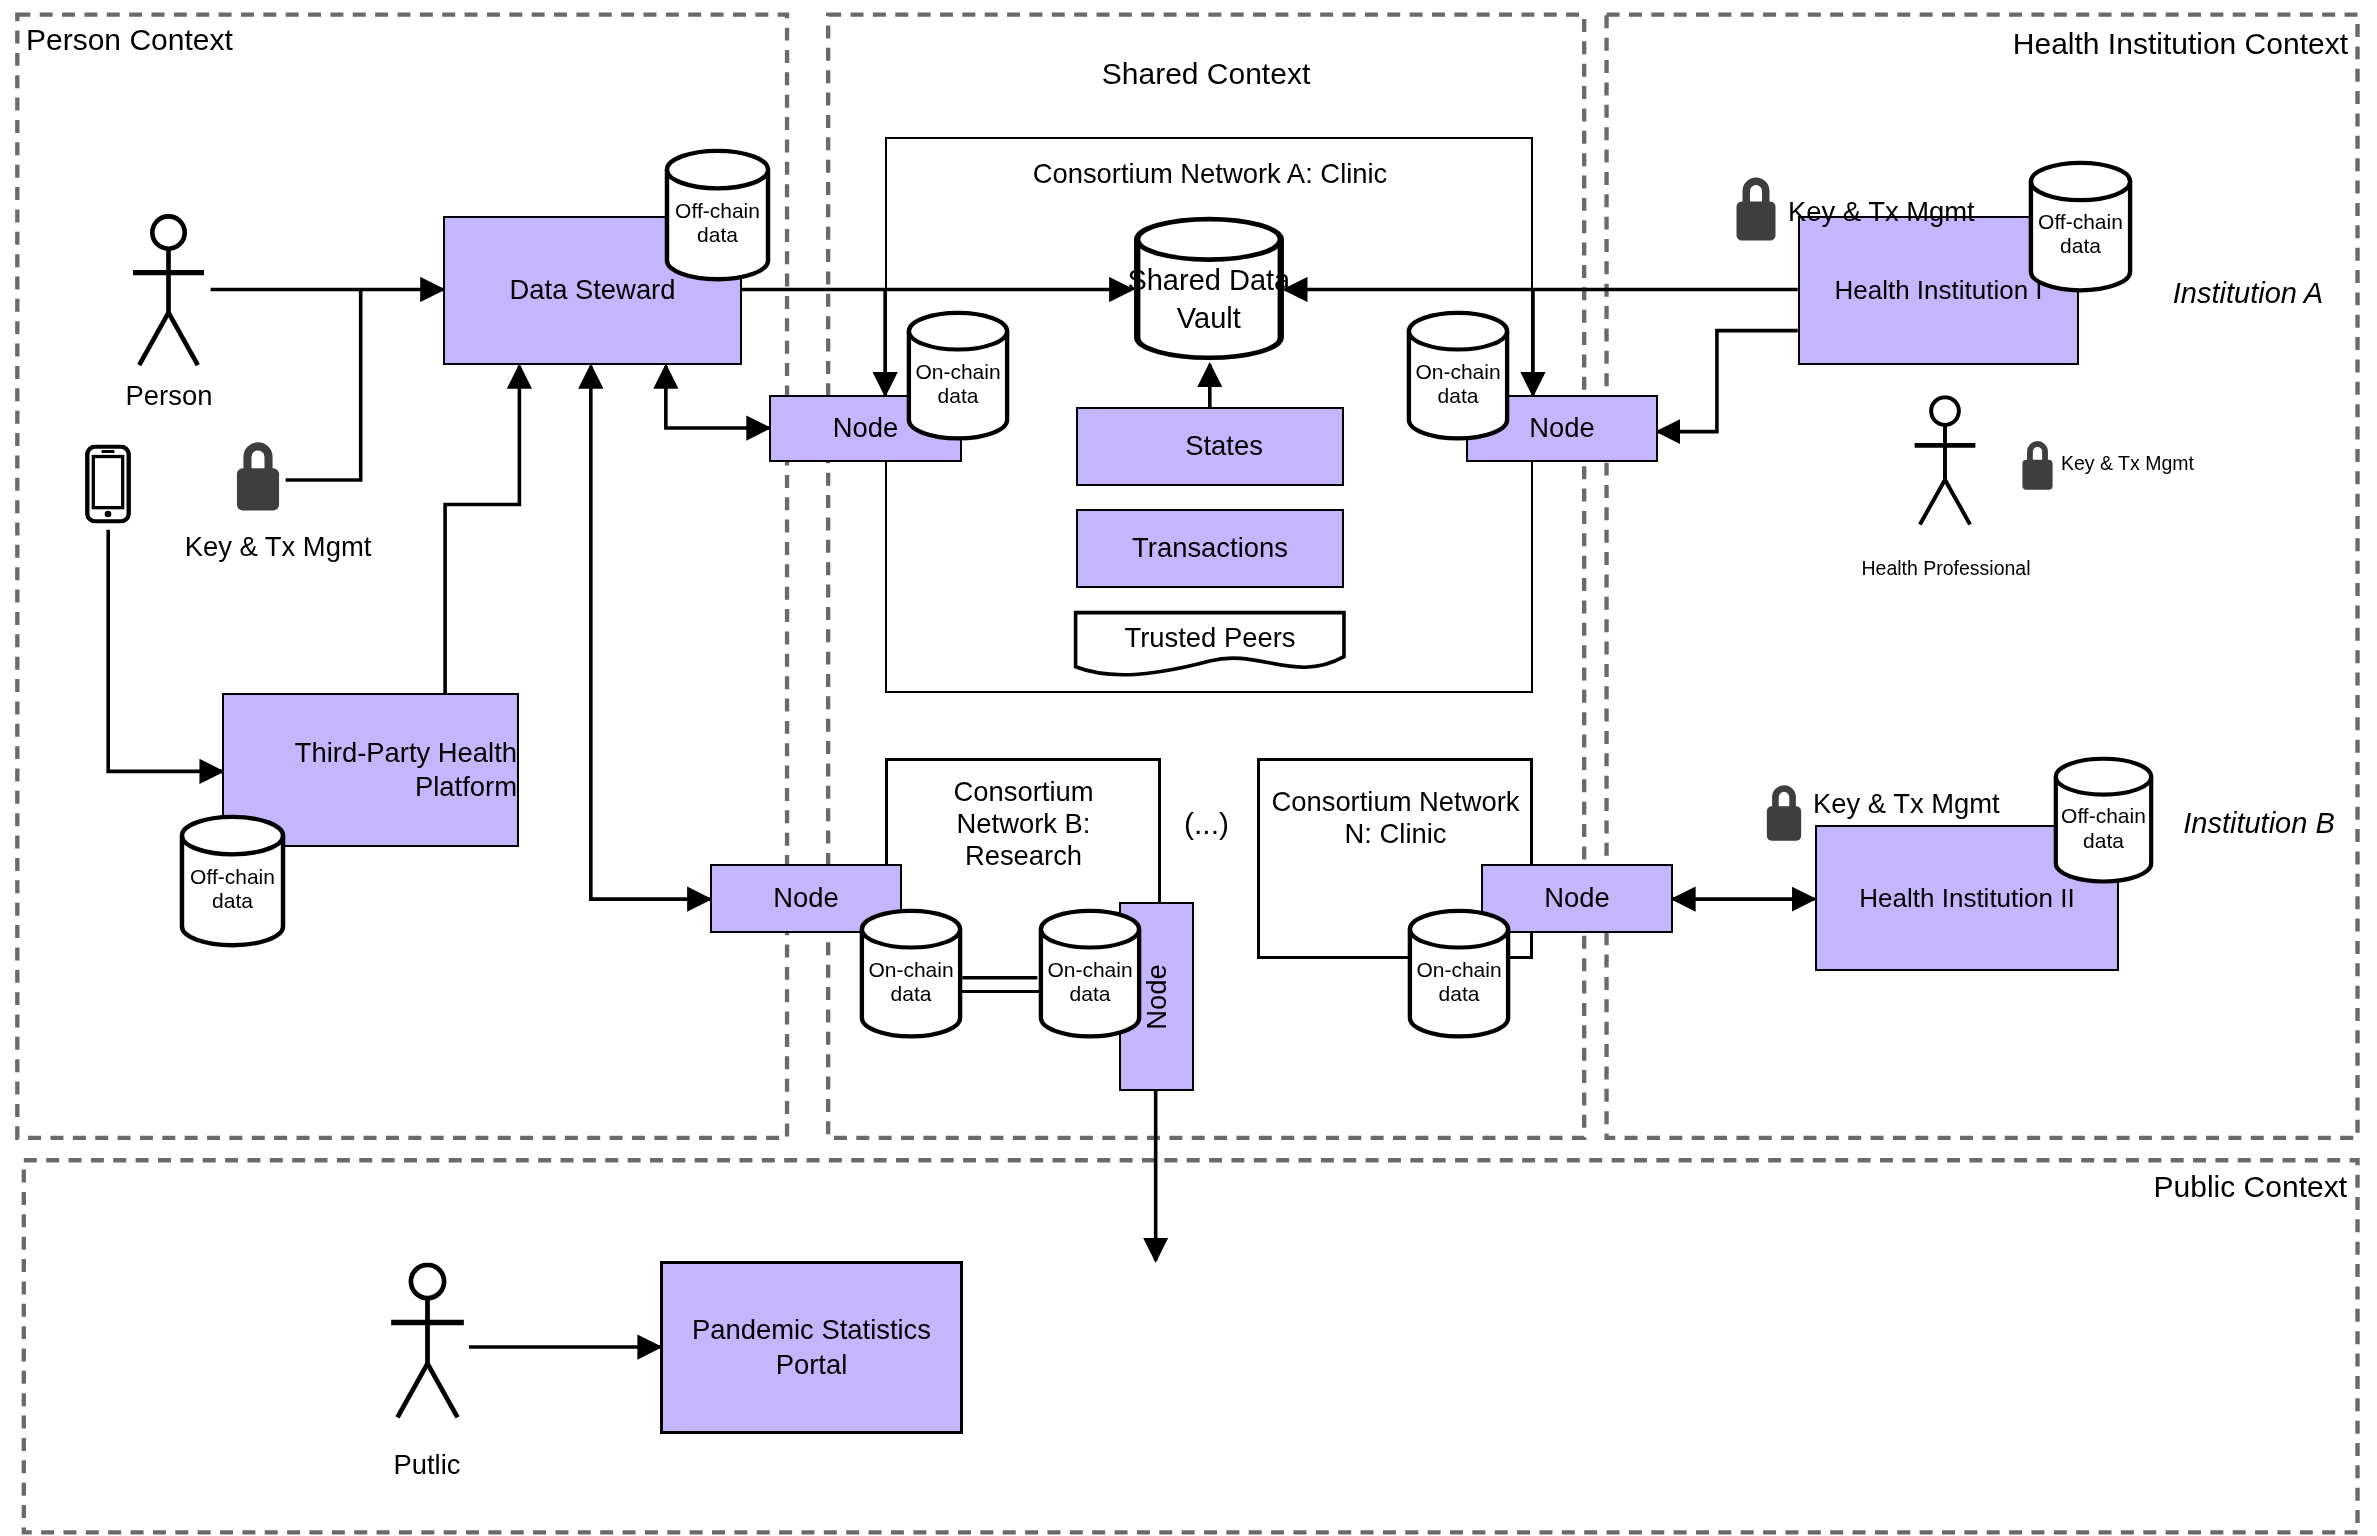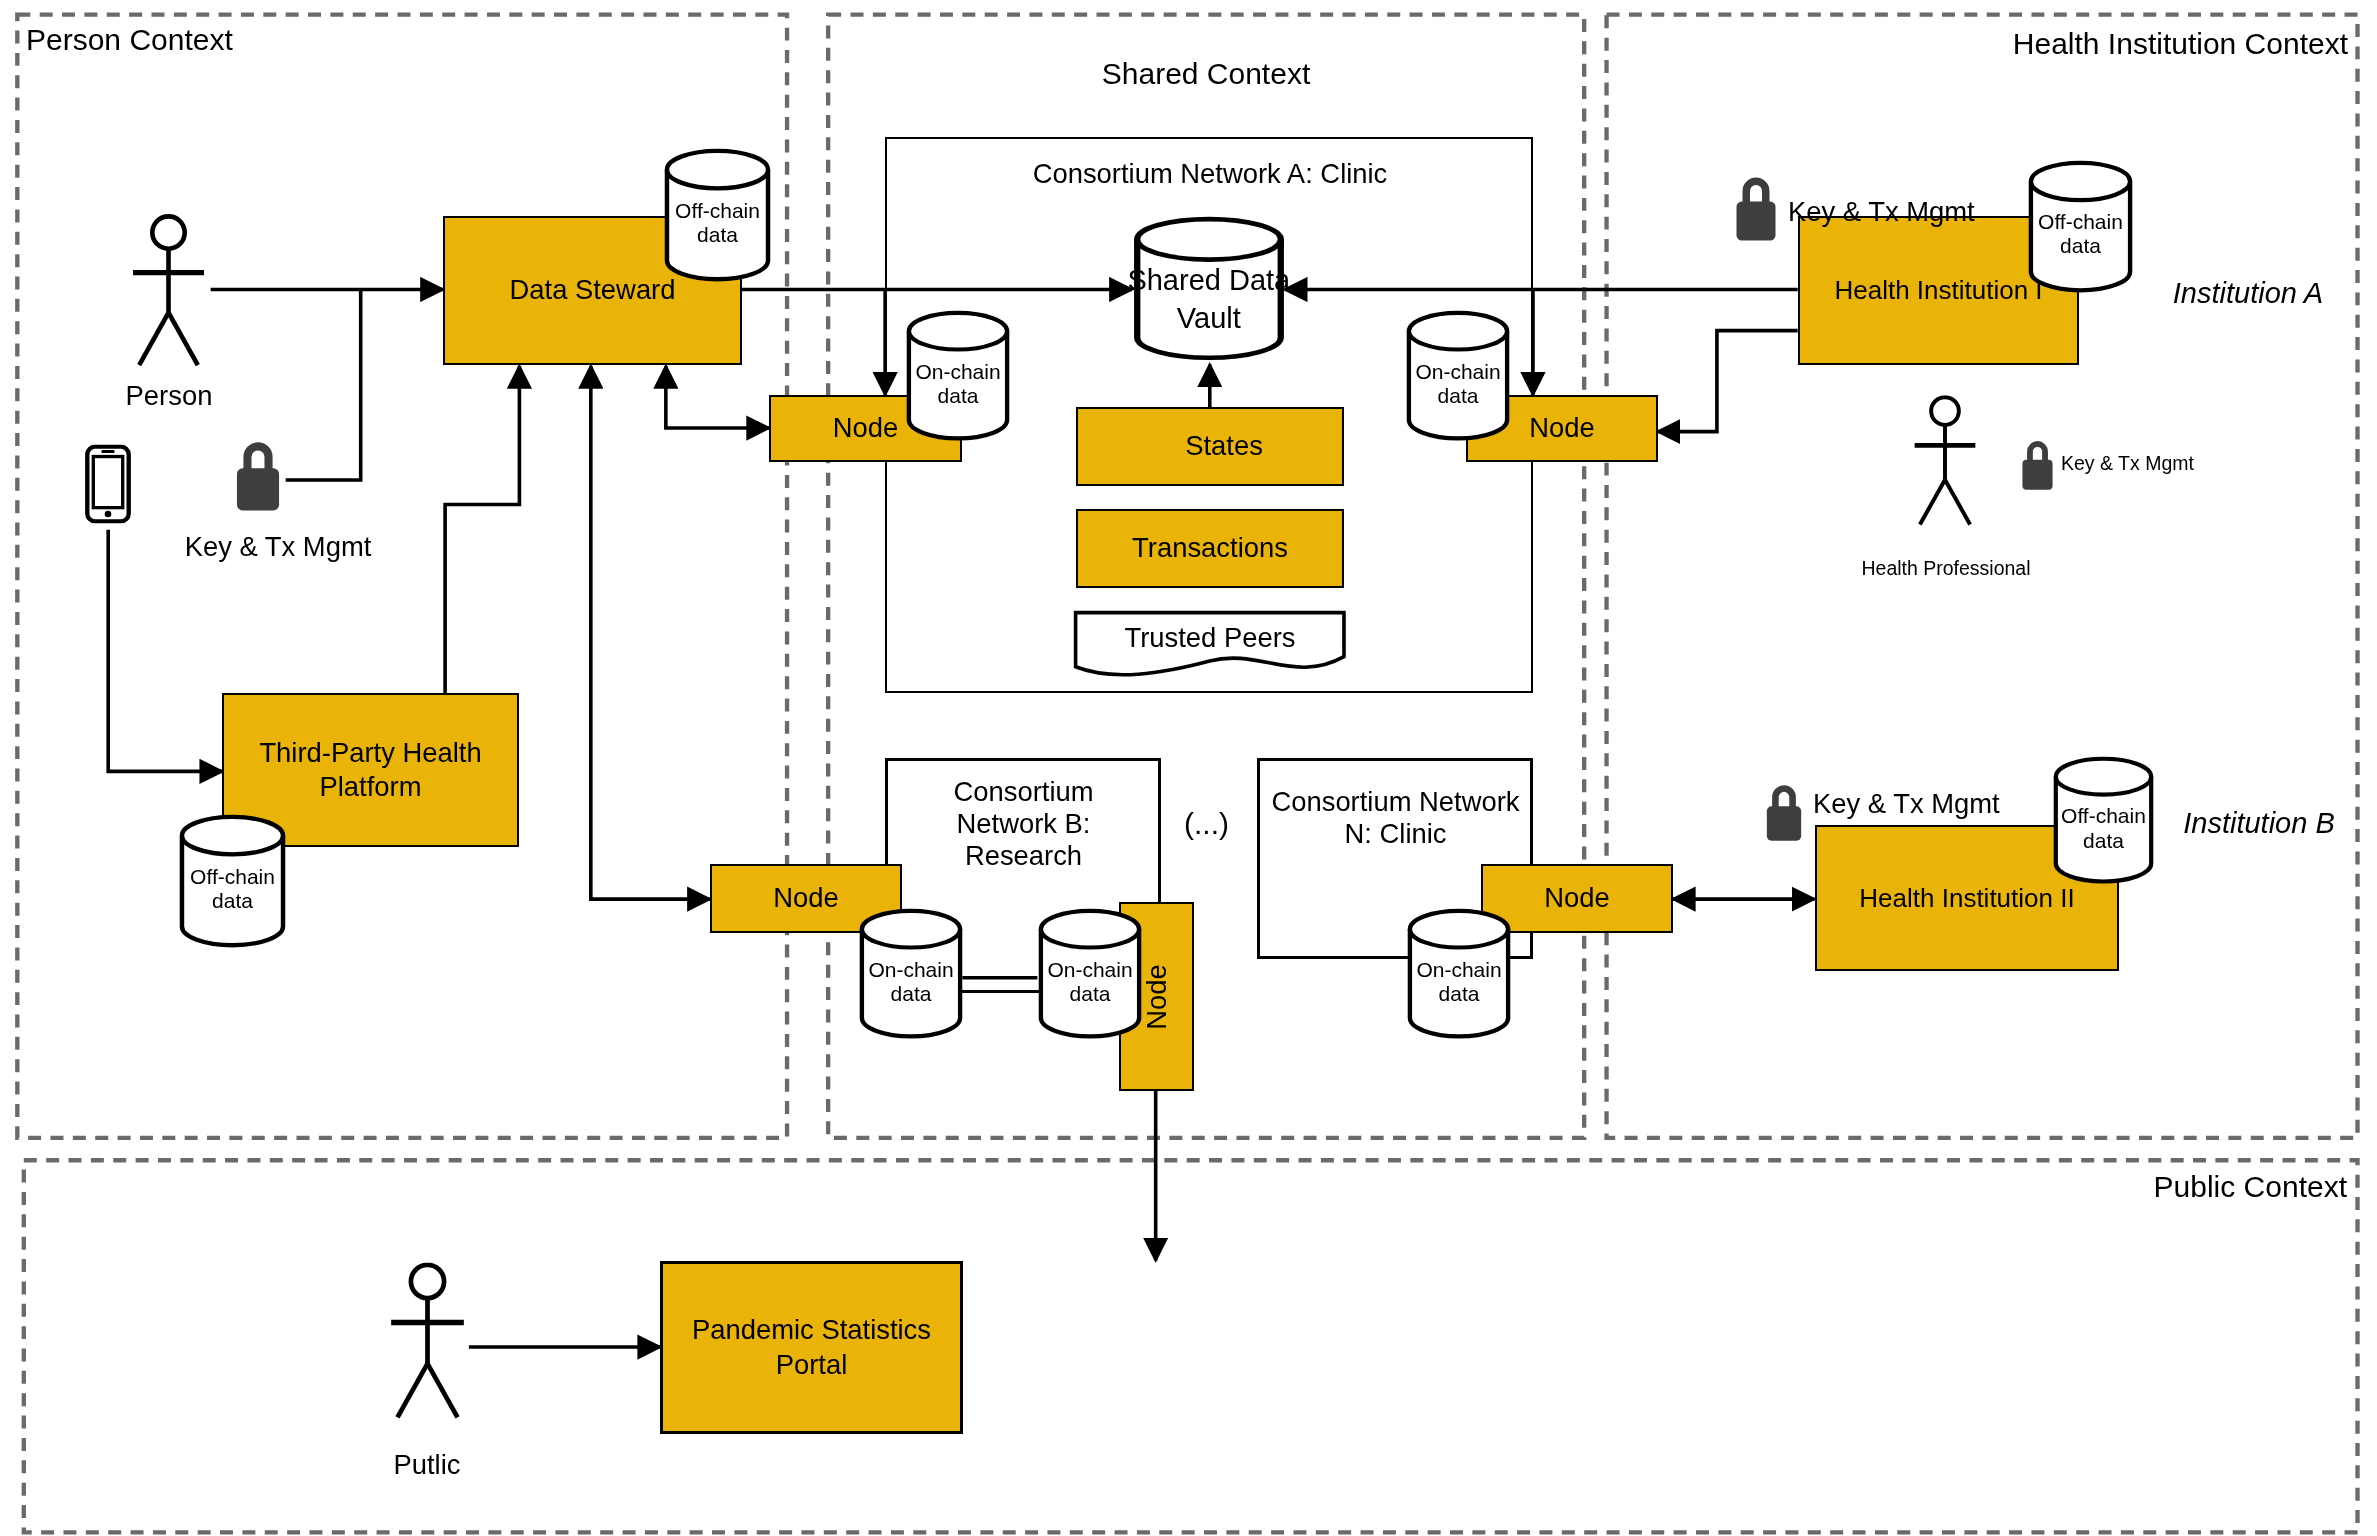--- a/index.html
+++ b/index.html
@@ -1,19 +1,19 @@
 <!DOCTYPE html>
 <html style="font-size:11.5px"><head>
 <meta charset="utf-8">
 <style>
   html,body{margin:0;padding:0;background:#fff;}
   .canvas{position:relative;width:2377px;height:1537px;background:#fff;
           font-family:"Liberation Sans",sans-serif;color:#000;overflow:hidden;}
   .layer{position:absolute;left:0;top:0;width:2377px;height:1537px;pointer-events:none;}
-  .box{position:absolute;background:#eab308;border:2.9px solid #000;box-sizing:border-box;
+  .box{position:absolute;background:#c4b5fd;border:2.9px solid #000;box-sizing:border-box;
        display:flex;align-items:center;justify-content:center;text-align:center;
        font-size:27.4px;line-height:1.25;}
   .outline{background:transparent;}
   .b5{border-width:3.6px;}
   .ctx-label{position:absolute;font-size:30px;}
   .lbl{position:absolute;font-size:27.4px;text-align:center;}
   .small{font-size:19.5px;}
   .ital{font-style:italic;font-size:29px;}
   .cyl{position:absolute;}
   .cyl svg{position:absolute;left:0;top:0;width:100%;height:100%;}
@@ -92,21 +92,21 @@
     <polyline points="1334,1355 1438,1355"></polyline>
     <polyline points="1602,1510 1602,1747" marker-end="url(#ah)"></polyline>
     <polyline points="2319,1246 2515,1246" marker-start="url(#ah)" marker-end="url(#ah)"></polyline>
     <polyline points="650,1867 915,1867" marker-end="url(#ah)"></polyline>
     <path d="M1491,849 L1863,849 L1863,910 C1795,948 1745,898 1677,916 C1609,934 1542,944 1491,924 Z" fill="#fff"></path>
   </svg>
 
   <div class="box" style="left:443px;top:216px;width:299px;height:149px;">
       <span>Data Steward</span>
     </div>
-  <div class="box" style="left:222px;top:693px;width:297px;height:154px;">
+  <div class="box" style="left:222px;top:693px;width:297px;height:154px;text-align:right;">
       <span>Third-Party Health Platform</span>
     </div>
   <div class="box" style="left:769px;top:395px;width:193px;height:67px;">
       <span>Node</span>
     </div>
   <div class="box" style="left:1466px;top:395px;width:192px;height:67px;">
       <span>Node</span>
     </div>
   <div class="box" style="left:1076px;top:407px;width:268px;height:79px;padding-left:28px;">
       <span>States</span>

